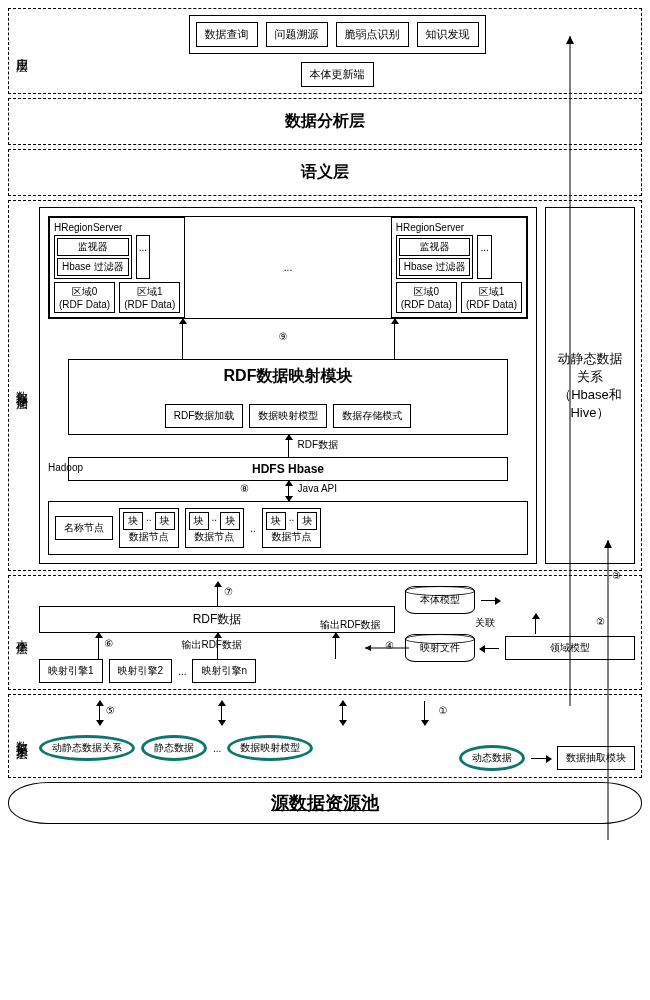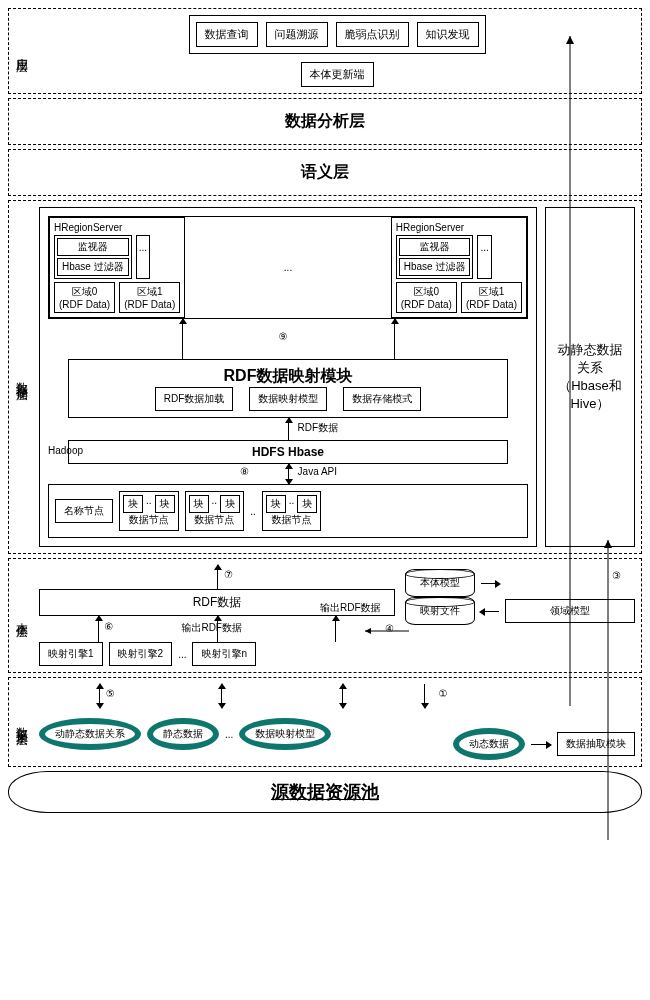--- a/index.html
+++ b/index.html
@@ -7,21 +7,21 @@
   .layer-box { border: 1px dashed #000; margin-bottom: 4px; position: relative; padding: 6px; }
   .solid-box { border: 1px solid #000; background: #fff; }
   .vlabel { position: absolute; left: 4px; top: 50%; transform: translateY(-50%); writing-mode: vertical-rl; text-orientation: upright; font-size: 12px; letter-spacing: 2px; }
   .cell { border: 1px solid #000; padding: 4px 8px; text-align: center; white-space: nowrap; }
   .big-title { font-size: 16px; font-weight: bold; text-align: center; padding: 6px; }
   .mid-title { font-size: 14px; font-weight: bold; text-align: center; }
   .small { font-size: 10px; }
   .arrow-v { width: 0; border-left: 1px solid #000; position: relative; margin: 0 auto; }
   .arrow-v.up::before { content: ""; position: absolute; top: -1px; left: -4px; border-left: 4px solid transparent; border-right: 4px solid transparent; border-bottom: 6px solid #000; }
   .arrow-v.down::after { content: ""; position: absolute; bottom: -1px; left: -4px; border-left: 4px solid transparent; border-right: 4px solid transparent; border-top: 6px solid #000; }
-  .ellipse { border: 6px solid #0f766e; border-radius: 50%; padding: 3px 10px; text-align: center; }
+  .ellipse { border: 3px solid #0f766e; border-radius: 50%; padding: 3px 10px; text-align: center; }
   .cyl { border:1px solid #000; border-radius: 10px/6px; padding: 6px 4px; text-align:center; position:relative; }
   .cyl::before { content:""; position:absolute; top:-1px; left:-1px; right:-1px; height:8px; border:1px solid #000; border-radius:50%; }
   svg.connector { position: absolute; pointer-events: none; }
 </style>
 </head>
 <body>
 
 <div class="layer-box" style="display:flex; align-items:center; gap:8px; padding-left:30px;flex-direction:column;">
   <div class="vlabel">应用层</div>
   <div class="solid-box" style="flex:1; padding:6px; display:flex; gap:8px;">
@@ -81,21 +81,21 @@
     </div>
 
     <div style="position:relative; height:40px;">
       <div class="arrow-v up" style="height:40px; position:absolute; left:28%;"></div>
       <div class="arrow-v up" style="height:40px; position:absolute; left:72%;"></div>
       <span class="small" style="position:absolute; left:48%; top:12px;">⑨</span>
     </div>
 
     <div class="solid-box" style="padding:6px; margin:0 20px;">
       <div class="mid-title small" style="font-size:16px;">RDF数据映射模块</div>
-      <div style="display:flex; gap:16px; justify-content:center;">
+      <div style="display:flex; gap:6px; justify-content:center;margin-top:17px;">
         <div class="cell small">RDF数据加载</div>
         <div class="cell small">数据映射模型</div>
         <div class="cell small">数据存储模式</div>
       </div>
     </div>
 
     <div style="position:relative; height:22px; text-align:center;">
       <div class="arrow-v up" style="height:22px;"></div>
       <span class="small" style="position:absolute; left:52%; top:3px;">RDF数据</span>
     </div>
@@ -175,20 +175,25 @@
         <div class="cell small">映射引擎n</div>
       </div>
     </div>
 
     <div style="width:230px; position:relative; padding-top:4px;">
       <div style="display:flex; gap:6px; align-items:center;">
         <div class="cyl small" id="onto-model" style="width:70px;"><span>本体模型</span></div>
         <div style="width:18px; border-top:1px solid #000; position:relative;">
             <span style="position:absolute; right:-2px; top:-4px; border-top:4px solid transparent; border-bottom:4px solid transparent; border-left:6px solid #000;"></span>
           </div>
+      </div>
+      <div style="position:relative; height:20px; margin-left:30px;">
+        <div class="arrow-v up" style="height:20px;"></div>
+        <span class="small" style="position:absolute; left:40px; top:2px;">关联</span>
+        <span class="small" style="position:absolute; right:30px; top:2px;">②</span>
       </div>
       <div style="display:flex; gap:6px; align-items:center;">
         <span class="small" style="position:absolute; left:-85px; top:36px;">输出RDF数据</span>
         <span class="small" style="position:absolute; left:-20px; top:58px;">④</span>
         <div class="cyl small" id="map-file" style="width:70px;"><span>映射文件</span></div>
         <div style="width:18px; border-top:1px solid #000; position:relative;">
             <span style="position:absolute; left:-2px; top:-4px; border-top:4px solid transparent; border-bottom:4px solid transparent; border-right:6px solid #000;"></span>
           </div>
         <div class="cell small" style="flex:1;">领域模型</div>
       </div>

